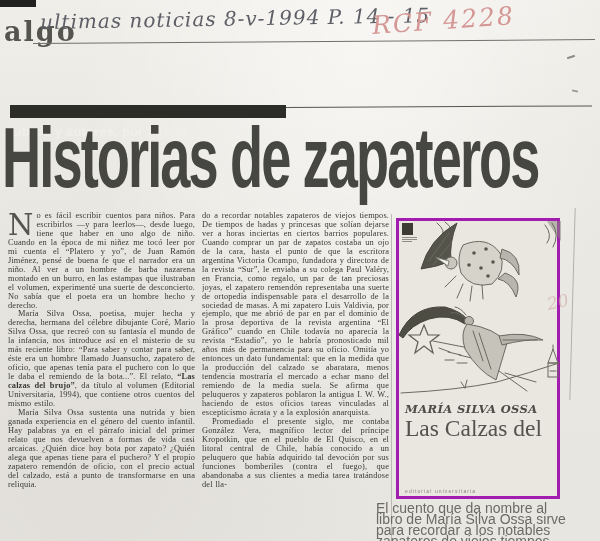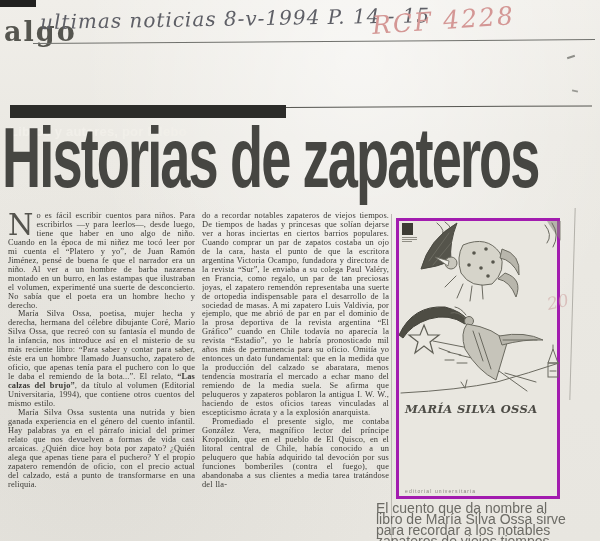--- a/index.html
+++ b/index.html
@@ -145,18 +145,19 @@
     <path class="sk" d="M154,124 v4 M151,150 h6"></path>
   </svg>
   <div class="abs logo-block"></div>
   <div class="abs logo-lines">
     <div></div>
       <div></div>
       <div style="width:10px"></div>
   </div>
   <div class="abs cover-author">MARÍA SILVA OSSA</div>
   <div class="abs cover-title">
+    <div>Las Calzas del</div>
   </div>
   <div class="abs cover-pub">editorial universitaria</div>
 </div>
 
 <div class="abs scribble">20</div>
 <div class="abs caption">El cuento que da nombre al libro de María Silva Ossa sirve para recordar a los notables zapateros de viejos tiempos.</div>
 
 </body></html>

